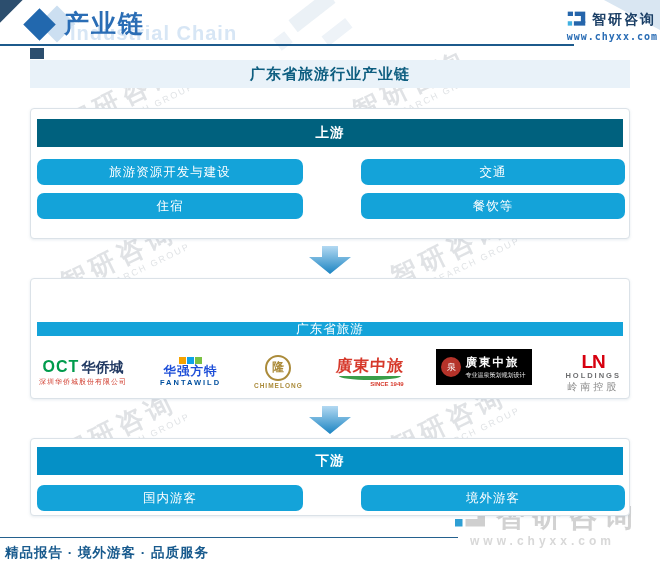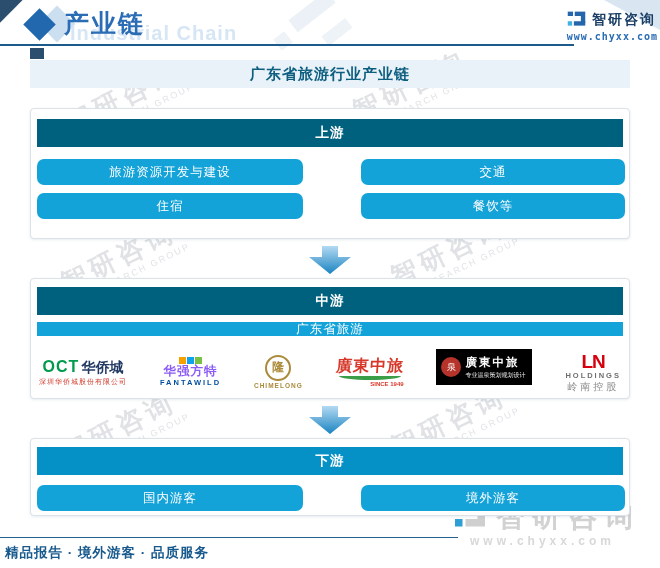--- a/index.html
+++ b/index.html
@@ -62,21 +62,21 @@
 
   
   .logo { display:flex; flex-direction:column; align-items:center; justify-content:center; text-align:center; line-height:1.1; }
   .oct-row { display:flex; align-items:baseline; }
   .oct-en { color:#009b4c; font-weight:900; font-size:16px; letter-spacing:1px; }
   .oct-cn { color:#223a63; font-weight:bold; font-size:14px; font-family:"Liberation Serif","DejaVu Serif",serif; margin-left:2px; }
   .oct-sub { color:#d03a2b; font-size:7px; letter-spacing:1px; margin-top:2px; }
 
   .fw-icon { display:flex; gap:1px; margin-bottom:1px; }
   .fw-sq { width:7px; height:7px; }
-  .fw-cn { color:#8b5cf6; font-weight:bold; font-size:12.5px; letter-spacing:1px; }
+  .fw-cn { color:#1d4ed8; font-weight:bold; font-size:12.5px; letter-spacing:1px; }
   .fw-en { color:#004f9e; font-weight:bold; font-size:7.5px; letter-spacing:2px; }
 
   .cl-circle { width:26px; height:26px; border:2px solid #ab8b3a; border-radius:50%; display:flex; align-items:center; justify-content:center; color:#ab8b3a; font-size:12px; font-weight:bold; font-family:"Liberation Serif","DejaVu Serif",serif; }
   .cl-en { color:#ab8b3a; font-size:6.5px; font-weight:bold; letter-spacing:1px; margin-top:1px; }
 
   .gd-cn { color:#d6382a; font-size:16px; font-weight:bold; font-family:"Liberation Serif","DejaVu Serif",serif; transform:skewX(-4deg); letter-spacing:1px; }
   .gd-swoosh { width:62px; height:8px; border-bottom:4px solid #3a9e49; border-radius:50%; margin-top:-3px; }
   .gd-sub { color:#d6382a; font-size:6px; font-weight:bold; align-self:flex-end; margin-top:1px; }
 
   .tm-box { background:#000; width:96px; height:36px; display:flex; align-items:center; padding:3px 5px; }
@@ -180,21 +180,20 @@
     <defs>
         <linearGradient id="ag1" x1="0" y1="0" x2="0" y2="1">
       <stop offset="0" stop-color="#b3d9f2"></stop>
           <stop offset="1" stop-color="#1b84c2"></stop>
     </linearGradient>
       </defs>
     <path d="M14,0 h16 v11 h13 L22,28 L1,11 h13 z" fill="url(#ag1)"></path>
   </svg>
 
   <div class="chain-box box-mid">
-    <div class="seg-header seg-dark" style="top:8px;">中游</div>
     <div class="mid-banner">广东省旅游</div>
     <div class="logo-row">
 
       <div class="logo">
         <div class="oct-row">
           <span class="oct-en">OCT</span>
           <span class="oct-cn">华侨城</span>
         </div>
         <div class="oct-sub">深圳华侨城股份有限公司</div>
       </div>

